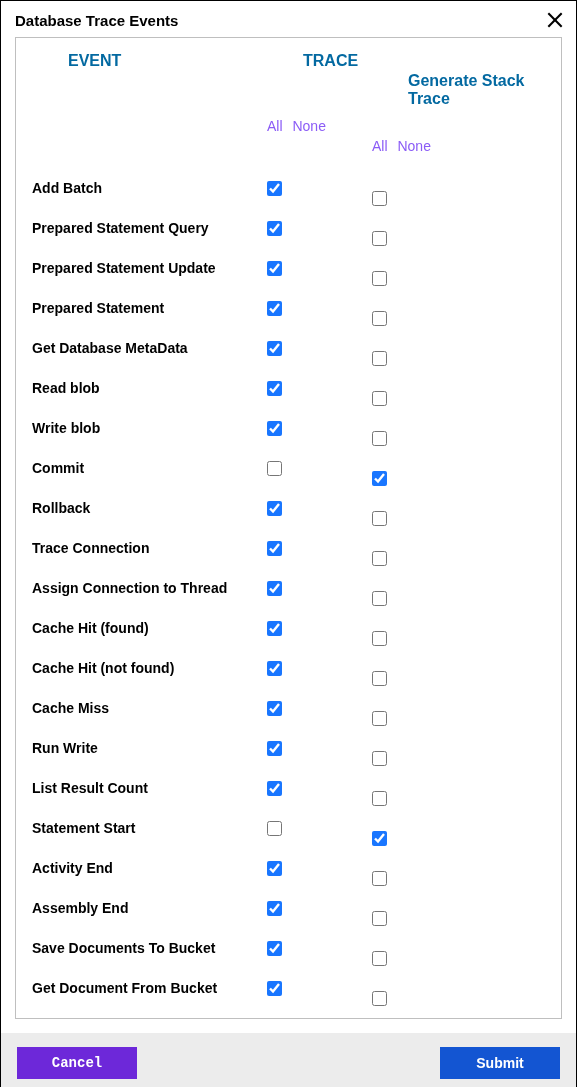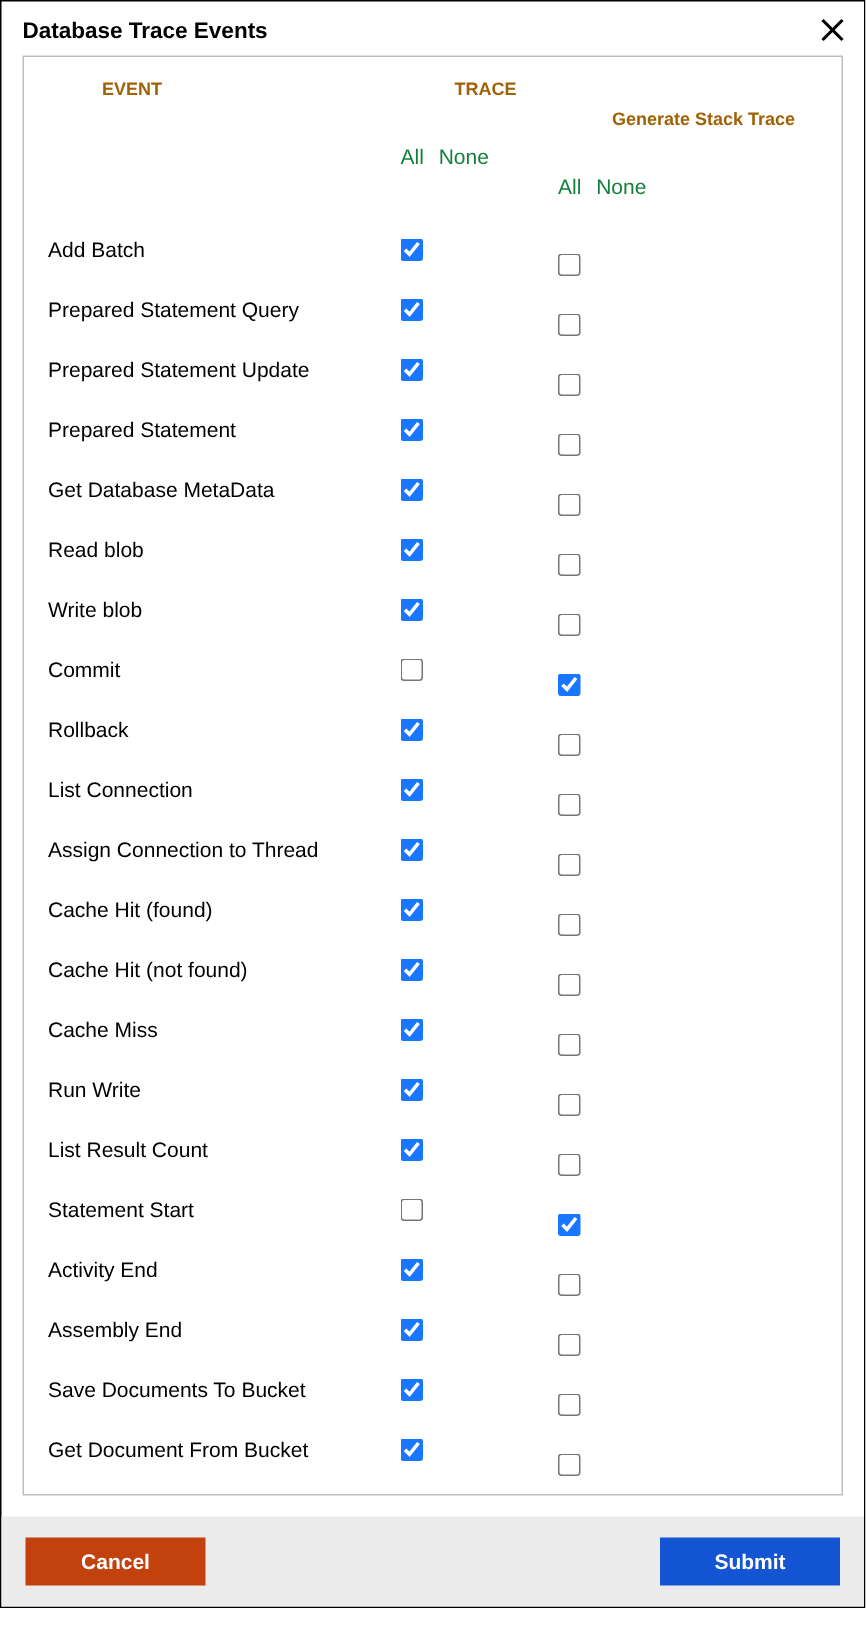--- a/index.html
+++ b/index.html
@@ -43,35 +43,35 @@
   .content {
     margin: 0 14px 14px 14px;
     border: 1px solid #bfbfbf;
     padding: 14px 16px 10px 16px;
     min-height: 960px;
   }
   .col-header-row {
     display: flex;
     padding-bottom: 10px;
   }
-  .col-event { flex: 0 0 235px; }
+  .col-event { flex: 0 0 235px; font-weight: bold; }
   .col-trace { flex: 0 0 105px; }
   .col-stack { flex: 1; margin-top: 20px; }
   .col-header {
     font-weight: bold;
-    font-size: 12px;
-    color: #a16207;
+    font-size: 16px;
+    color: #0369a1;
     padding-left: 36px;
   }
   .filter-row {
     display: flex;
     padding-bottom: 14px;
   }
   .filter-links a {
-    color: #15803d;
+    color: #8b5cf6;
     text-decoration: none;
     margin-right: 6px;
     cursor: pointer;
     font-size: 14px;
   }
   .event-row {
     display: flex;
     align-items: center;
     height: 40px;
   }
@@ -99,22 +99,23 @@
   .btn {
     height: 32px;
     min-width: 120px;
     border: none;
     font-size: 14px;
     font-weight: bold;
     cursor: pointer;
     padding: 0 20px;
   }
   .btn-cancel {
-    background: #c2410c;
+    background: #6d28d9;
     color: #fff;
+    font-family: Liberation Mono, monospace;
   }
   .btn-submit {
     background: #1355d2;
     color: #fff;
   }
 </style>
 </head>
 <body>
 
 <div class="dialog">
@@ -223,21 +224,21 @@
         <div class="event-row">
           <div class="col-event event-name">Rollback</div>
           <div class="col-trace cb-cell">
             <input type="checkbox" checked="" style="">
           </div>
           <div class="col-stack cb-cell">
             <input type="checkbox" style="">
           </div>
         </div>
         <div class="event-row">
-          <div class="col-event event-name">List Connection</div>
+          <div class="col-event event-name">Trace Connection</div>
           <div class="col-trace cb-cell">
             <input type="checkbox" checked="" style="">
           </div>
           <div class="col-stack cb-cell">
             <input type="checkbox" style="">
           </div>
         </div>
         <div class="event-row">
           <div class="col-event event-name">Assign Connection to Thread</div>
           <div class="col-trace cb-cell">

